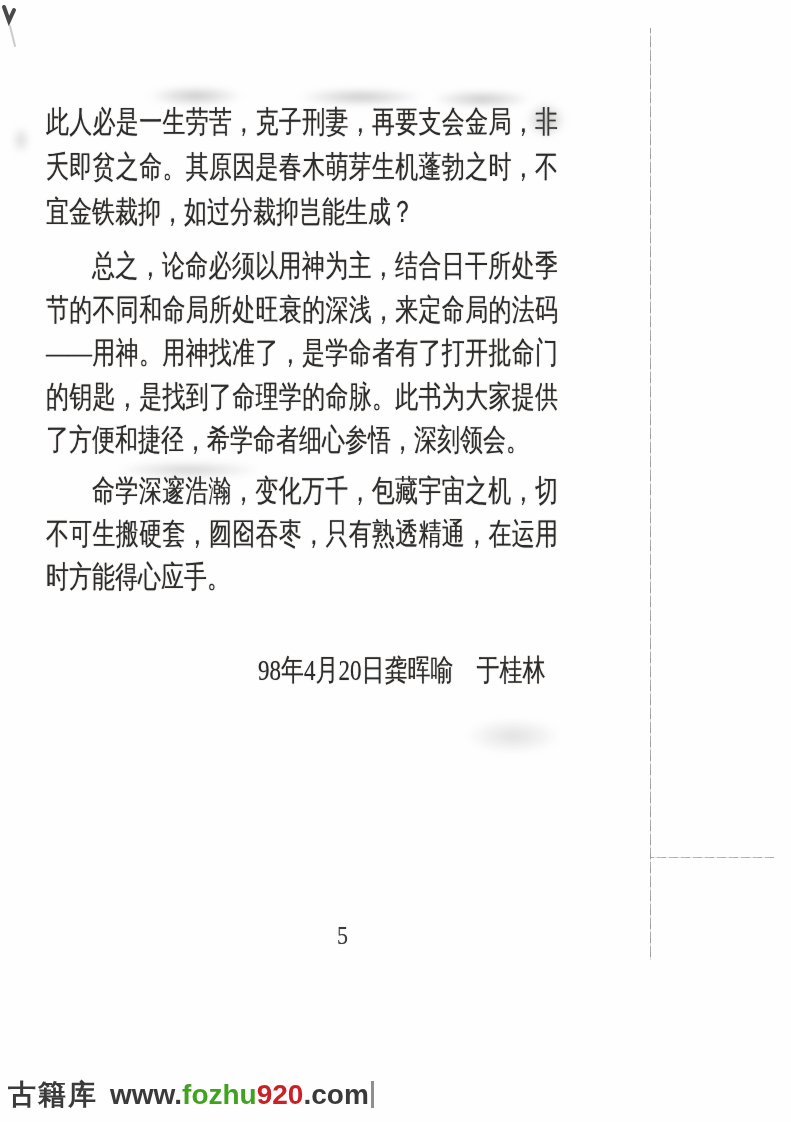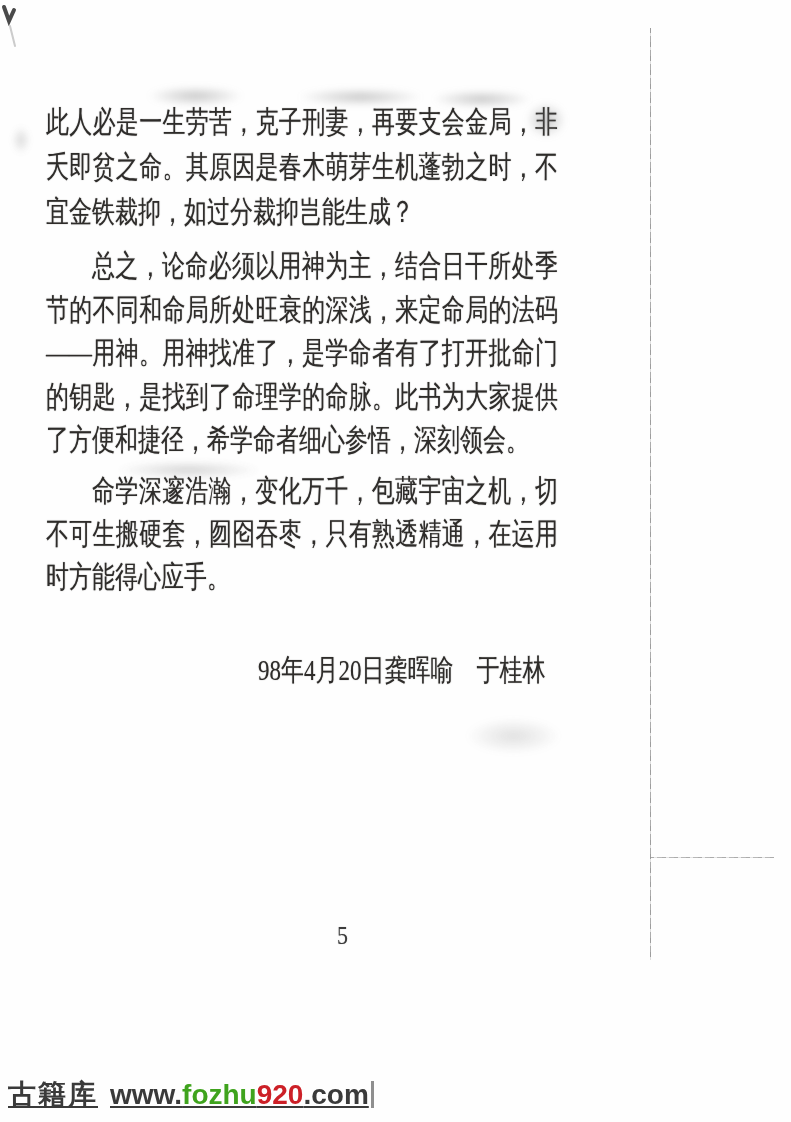--- a/index.html
+++ b/index.html
@@ -107,21 +107,20 @@
   
   .watermark {
     position: absolute;
     left: 8px; top: 1076px;
     font-family: "Liberation Sans", "DejaVu Sans", sans-serif;
     font-weight: 700;
     font-size: 28px;
     color: #3a3a3a;
     white-space: nowrap;
     filter: blur(0.4px);
-    text-decoration: underline;
   }
   .watermark .site-name { margin-right: 12px; letter-spacing: 2px; }
   .watermark .wm-green { color: #3fa31d; }
   .watermark .wm-red { color: #cc2027; }
   .watermark .crop-bar {
     display: inline-block;
     width: 3px; height: 27px;
     background: #8f8f8f;
     margin-left: 2px;
     vertical-align: -4px;

